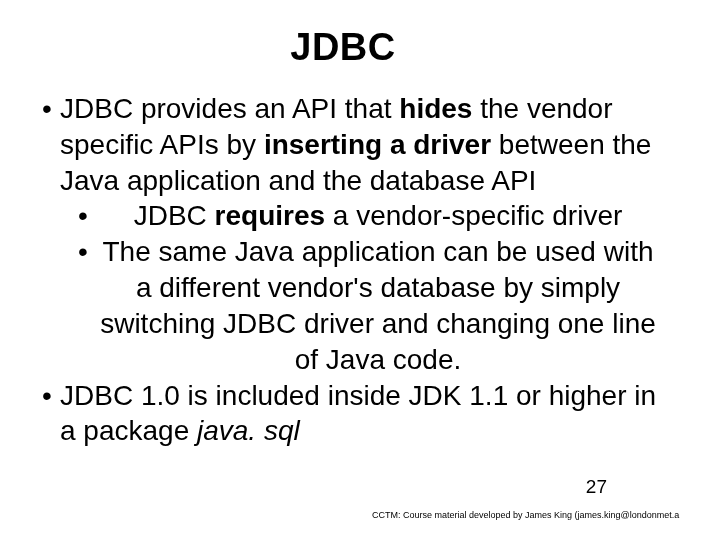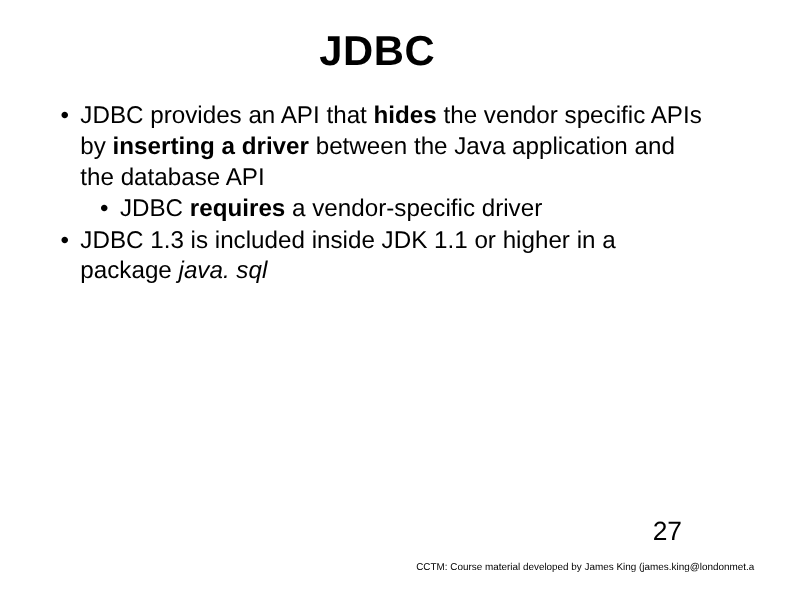--- a/index.html
+++ b/index.html
@@ -22,23 +22,23 @@
   }
   .title {
     text-align: center;
     font-weight: bold;
     font-size: 38px;
     letter-spacing: 0.5px;
     margin: 8px 0 22px 0;
   }
   ul.outer {
     list-style: none;
-    margin: 17px;
+    margin: 4px;
     padding: 0 0 0 30px;
-    font-size: 22px;
+    font-size: 28px;
     line-height: 1.28;
   }
   ul.outer > li {
     position: relative;
     padding-left: 4px;
     margin: 0 0 0 0;
   }
   ul.outer > li::before {
     content: "\2022";
     position: absolute;
@@ -46,66 +46,70 @@
     top: 0;
   }
   ul.inner {
     list-style: none;
     margin: 0;
     padding: 0 0 0 32px;
   }
   ul.inner > li {
     position: relative;
     padding-left: 4px;
+    text-align: center;
   }
   ul.inner > li::before {
     content: "\2022";
     position: absolute;
     left: -14px;
     top: 0;
   }
   .b { font-weight: bold; }
   .i { font-style: italic; }
   .page-number {
     position: absolute;
-    right: 72px;
+    right: 85px;
     bottom: 42px;
-    font-size: 24px;
+    font-size: 19px;
   }
   .footer-credit {
     position: absolute;
     right: 0;
     bottom: 20px;
     width: 320px;
     font-size: 9px;
     white-space: nowrap;
     overflow: hidden;
-    text-align: center;
+    text-align: left;
   }
 </style>
 </head>
 <body>
 
 <div class="slide">
 
   <div class="title">JDBC</div>
 
   <ul class="outer">
 
     <li>
       <span>JDBC provides an API that </span><span class="b">hides</span><span> the vendor specific APIs by </span><span class="b">inserting a driver</span><span> between the Java application and the database API</span>
       <ul class="inner">
         <li>
           <span>JDBC </span><span class="b">requires</span><span> a vendor-specific driver</span>
         </li>
+        <li>
+          <span>The same Java application can be used with a different vendor's database by simply switching JDBC driver and changing one line of Java code.</span>
+        </li>
       </ul>
     </li>
 
     <li>
-      <span>JDBC 1.3  is included inside JDK 1.1 or higher in a package </span><span class="i">java. sql</span>
+      <span>JDBC 1.0  is included inside JDK 1.1 or higher in a package </span><span class="i">java. sql</span>
     </li>
 
 
   </ul>
 
   <div class="page-number">27</div>
   <div class="footer-credit">CCTM: Course material developed by James King (james.king@londonmet.a</div>
 
 </div>
 

